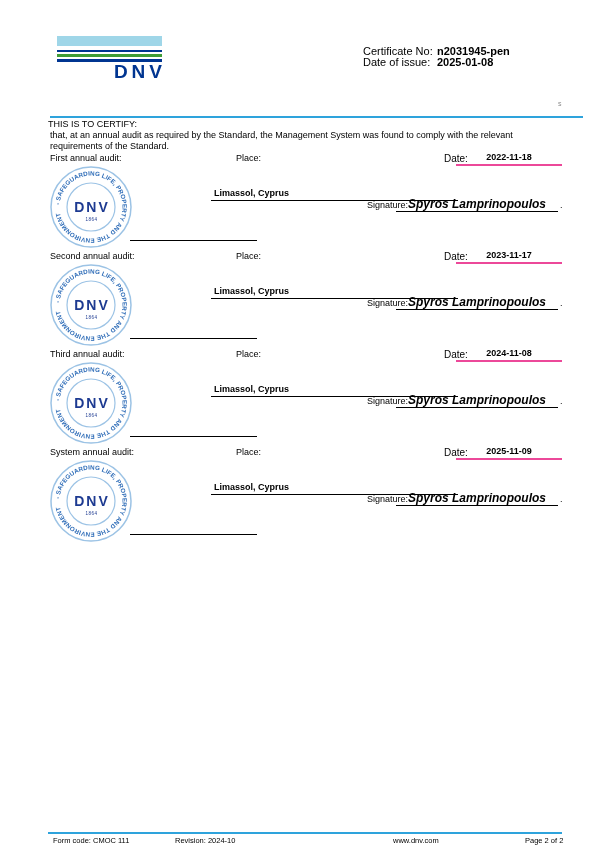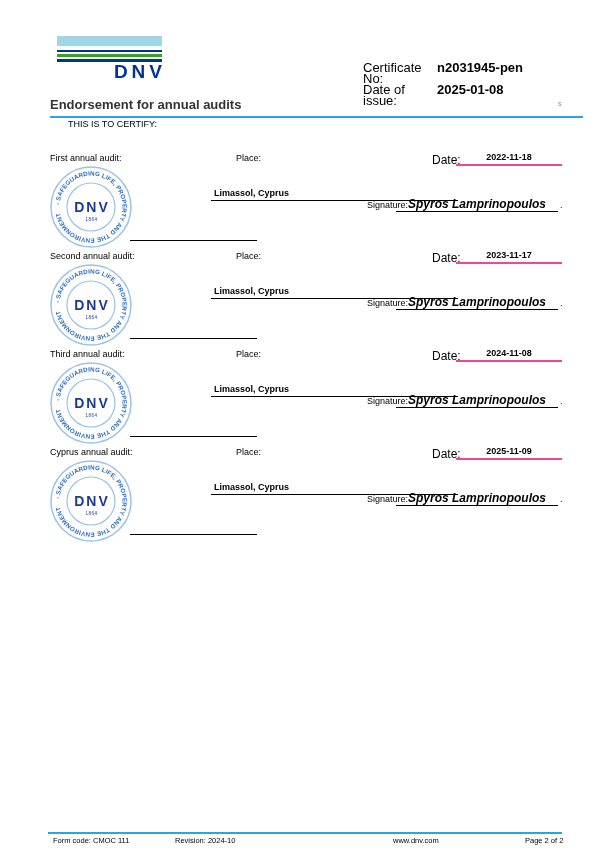--- a/index.html
+++ b/index.html
@@ -10,39 +10,39 @@
   }
   
   .logo { position:absolute; left:57px; top:36px; width:105px; }
   .logo-bar   { height:10px; background:#9fd6e8; }
   .logo-line1 { margin-top:4px; height:2px;  background:#003591; }
   .logo-green { margin-top:2px; height:2.5px; background:#3f9c35; }
   .logo-line2 { margin-top:2px; height:3px;  background:#003591; }
   .logo-text  { margin-top:0px; text-align:right; font-size:19px; font-weight:bold;
                 color:#003591; letter-spacing:4px; margin-right:-4px; line-height:19px; }
   
-  .cert-info { position:absolute; left:363px; top:62px; font-size:13px; line-height:11px; }
+  .cert-info { position:absolute; left:363px; top:46px; font-size:11px; line-height:11px; }
   .cert-info .row { display:flex; }
   .cert-info .lbl { width:74px; }
   .cert-info .val { font-weight:bold; }
   
   .doc-title { position:absolute; left:50px; top:97px; font-size:13px; font-weight:bold; color:#333333; }
   .title-marker { position:absolute; left:558px; top:100px; font-size:7px; color:#8a8a8a; }
   .title-rule { position:absolute; left:50px; top:116px; width:533px; height:2px; background:#2ea3dc; }
   
-  .certify-heading { position:absolute; left:68px; top:119px; font-size:9px; line-height:11px; }
+  .certify-heading { position:absolute; left:48px; top:119px; font-size:9px; line-height:11px; }
   .certify-body { position:absolute; left:50px; top:130px; width:512px; font-size:9px; line-height:11px; }
   
   .audit { position:absolute; left:0; width:610px; height:98px;padding-left:21px; }
   .audit-1 { top:153px; } .audit-2 { top:251px; } .audit-3 { top:349px; } .audit-4 { top:447px; }
   .audit .a-label { position:absolute; left:50px; top:0; font-size:9px; }
   .audit .place-label { position:absolute; left:188px; top:0; font-size:9px;margin-left:48px; }
   .audit .place-field { position:absolute; left:211px; top:-2px; width:244px; height:13px; line-height:13px;
                         border-bottom:1px solid #000; font-size:9px; font-weight:bold; padding-left:3px;margin-top:36px; }
-  .audit .date-label { position:absolute; left:432px; top:0; font-size:12px; }
+  .audit .date-label { position:absolute; left:444px; top:0; font-size:10px; }
   .audit .date-field { position:absolute; left:456px; top:-2px; width:106px; height:13px; line-height:13px;
                        border-bottom:2px solid #ec4899; font-size:9px; font-weight:bold; text-align:center; }
   .audit .seal { position:absolute; left:49px; top:12px; width:84px; height:84px; }
   .audit .stamp-line { position:absolute; left:130px; top:87px; width:127px; border-top:1px solid #000; }
   .audit .sig-label { position:absolute; left:350px; top:47px; font-size:9px;margin-left:17px; }
   .audit .sig-field { position:absolute; left:396px; top:45px; width:162px; height:13px; line-height:13px;
                       border-bottom:1px solid #000; font-size:12px; font-weight:bold; text-align:center;font-style:italic; }
   .audit .sig-dot { position:absolute; left:560px; top:47px; font-size:9px; }
   
   .seal text { font-family:"Liberation Sans", sans-serif; }
@@ -72,25 +72,25 @@
     <div class="row">
       <span class="lbl">Certificate No:</span>
       <span class="val">n2031945-pen</span>
     </div>
     <div class="row">
       <span class="lbl">Date of issue:</span>
       <span class="val">2025-01-08</span>
     </div>
   </div>
 
-  <div class="doc-title">Endorsement for annual audits</div>
   <div class="title-marker">s</div>
   <div class="title-rule"></div>
 
   <div class="certify-heading">THIS IS TO CERTIFY:</div>
+  <div class="certify-body">that, at an annual audit as required by the Standard, the Management System was found to comply with the relevant requirements of the Standard.</div>
 
   <div class="audit audit-1">
     <span class="a-label">First annual audit:</span>
     <span class="place-label">Place:</span>
     <span class="place-field">Limassol, Cyprus</span>
     <span class="date-label">Date:</span>
     <span class="date-field">2022-11-18</span>
     <svg class="seal" viewBox="0 0 84 84">
       <circle cx="42" cy="42" r="40" stroke-width="1.5"></circle>
       <circle cx="42" cy="42" r="24" stroke-width="1.2"></circle>
@@ -145,21 +145,21 @@
       <text class="center-text" x="43" y="47">DNV</text>
       <text class="year-text" x="42.5" y="56">1864</text>
     </svg>
     <div class="stamp-line"></div>
     <span class="sig-label">Signature:</span>
     <span class="sig-field">Spyros Lamprinopoulos</span>
     <span class="sig-dot">.</span>
   </div>
 
   <div class="audit audit-4">
-    <span class="a-label">Cyprus annual audit:</span>
+    <span class="a-label">System annual audit:</span>
     <span class="place-label">Place:</span>
     <span class="place-field">Limassol, Cyprus</span>
     <span class="date-label">Date:</span>
     <span class="date-field">2025-11-09</span>
     <svg class="seal" viewBox="0 0 84 84">
       <circle cx="42" cy="42" r="40" stroke-width="1.5"></circle>
       <circle cx="42" cy="42" r="24" stroke-width="1.2"></circle>
       <defs>
           <path id="seal-arc-4" d="M 10.5 42 A 31.5 31.5 0 1 1 73.5 42 A 31.5 31.5 0 1 1 10.5 42" fill="none"></path>
         </defs>

